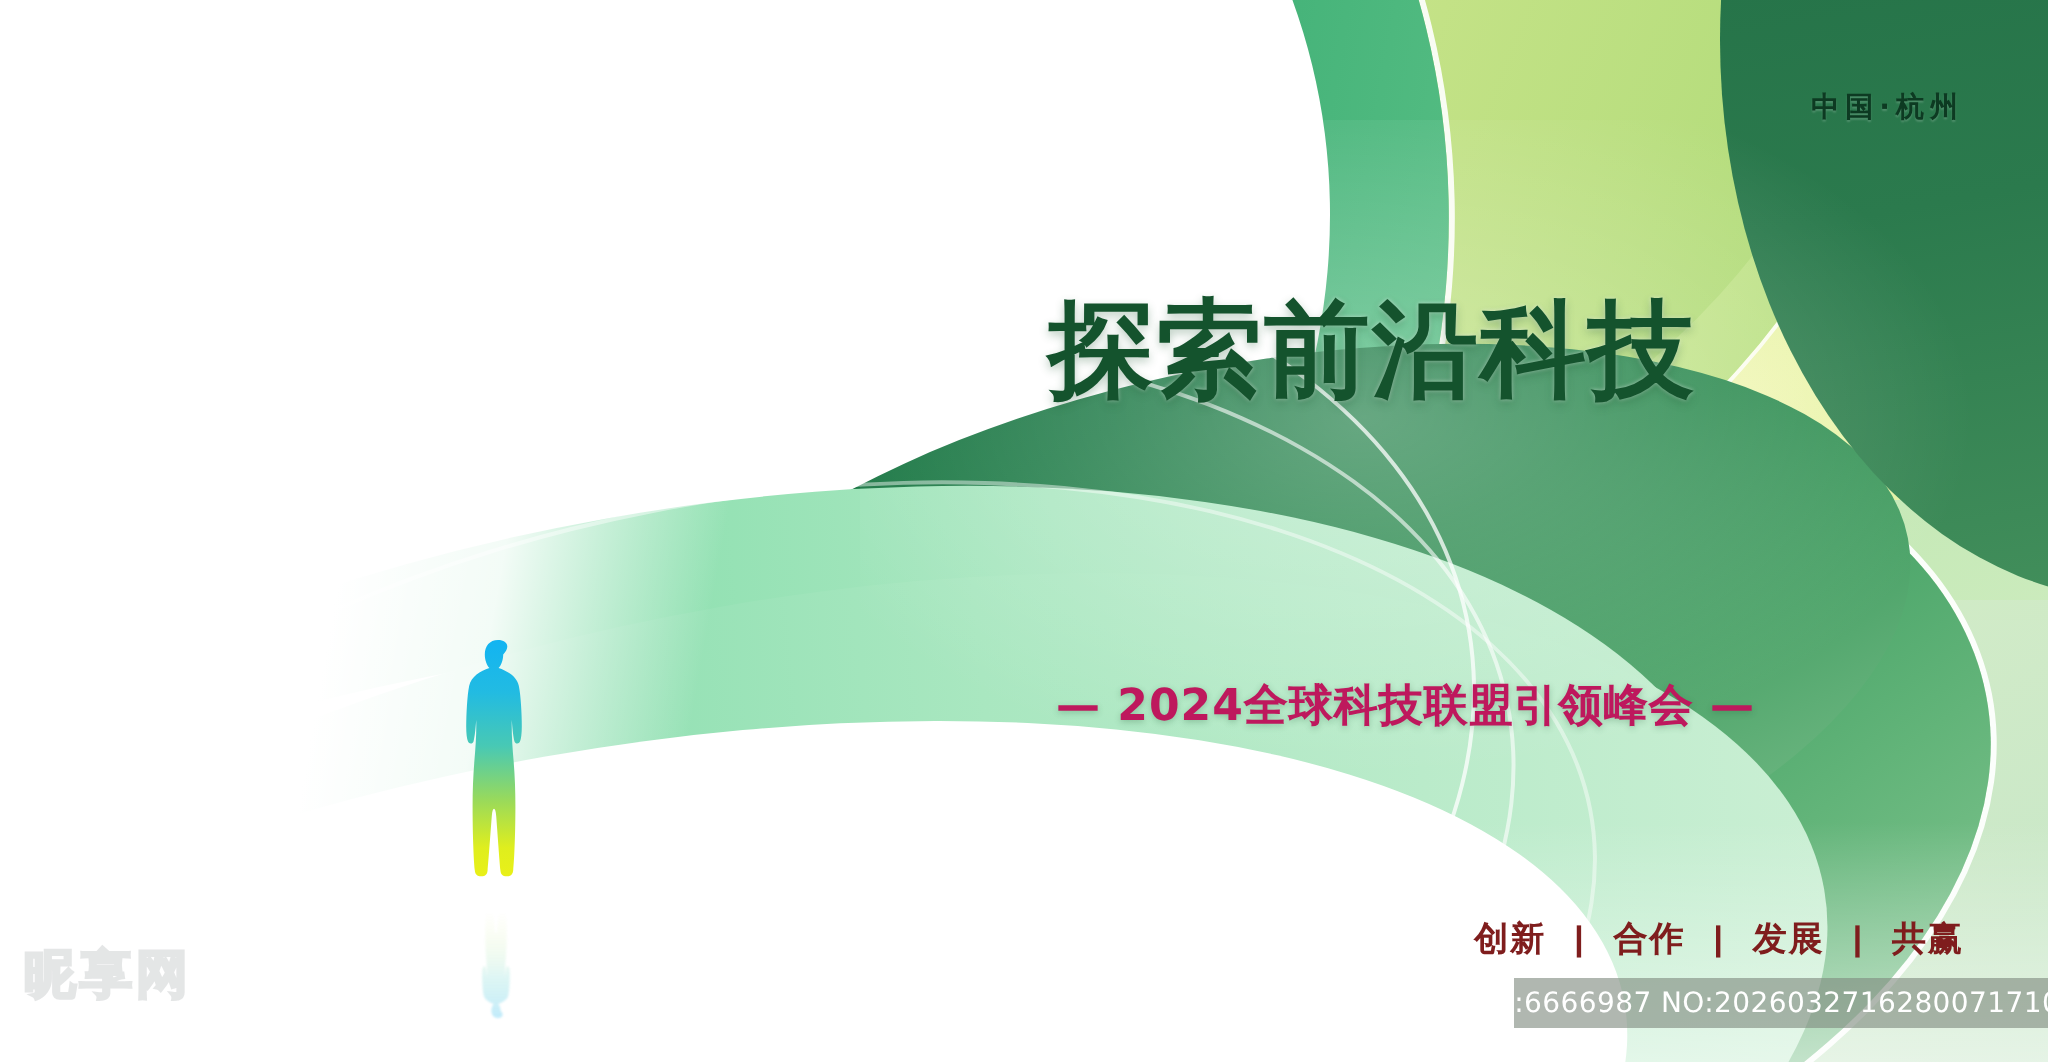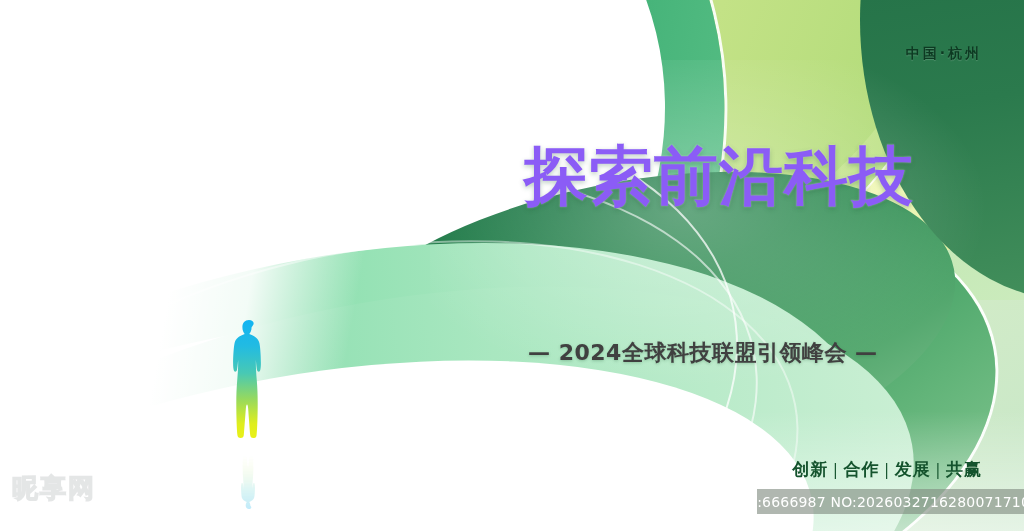--- a/index.html
+++ b/index.html
@@ -193,42 +193,42 @@
     text-shadow:0 1px 1px rgba(255,255,255,.18);
     text-align:center;
   }
 
   .headline{
     position:absolute;left:524px;top:128px;width:400px;
   }
   .headline .hl{
     font-family:"DejaVu Serif","Liberation Serif",serif;
     font-weight:700;
-    font-size:64px;
+    font-size:53px;
     line-height:95px;
-    color:#8b5cf6;
+    color:#14532d;
     letter-spacing:1px;
     white-space:nowrap;
     text-shadow:
       0 2px 5px rgba(30,90,50,.30),
       0 0 2px rgba(255,255,255,.55);
   }
 
   .subtitle{
     position:absolute;left:528px;top:338px;
     font-family:"DejaVu Sans","Liberation Sans",sans-serif;
-    font-size:22px;font-weight:700;color:#404040;
+    font-size:22px;font-weight:700;color:#be185d;
     letter-spacing:.5px;white-space:nowrap;
     text-shadow:0 1px 3px rgba(40,100,60,.30);
   }
 
   .keywords{
     position:absolute;right:42px;top:458px;
-    font-family:Liberation Serif, serif;
-    font-size:17px;font-weight:700;color:#14532d;
+    font-family:Liberation Mono, monospace;
+    font-size:17px;font-weight:700;color:#7f1d1d;
     letter-spacing:1px;white-space:nowrap;
   }
 
   .idbar{
     position:absolute;left:757px;top:489px;width:267px;height:25px;
     background:rgba(128,138,128,.62);
     display:flex;align-items:center;justify-content:center;
   }
   .idbar span{
     font-family:"DejaVu Sans","Liberation Sans",sans-serif;

